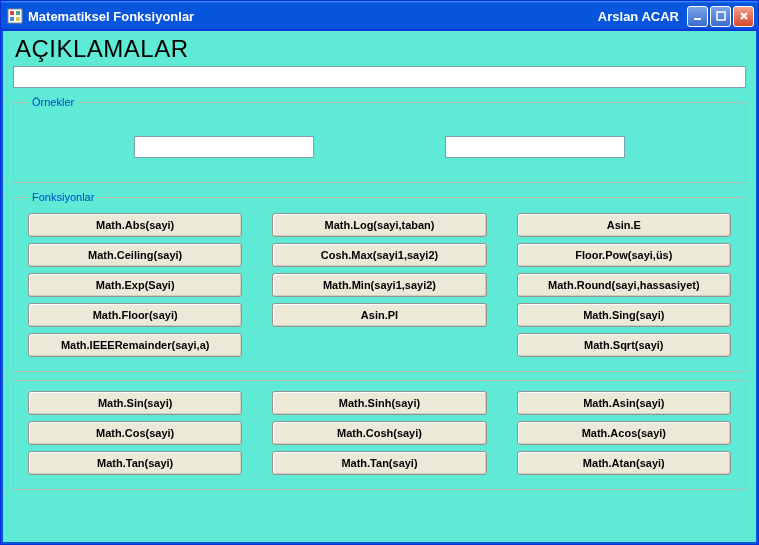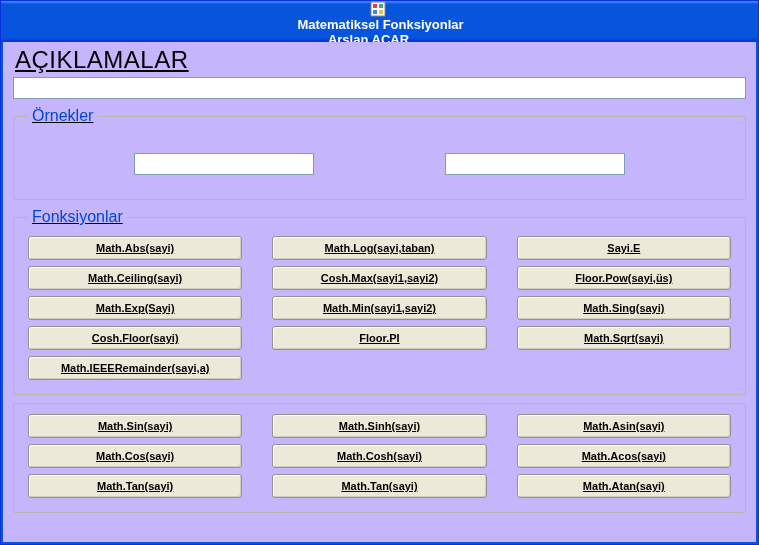--- a/index.html
+++ b/index.html
@@ -14,40 +14,39 @@
   .window {
     width: 759px;
     height: 545px;
     border: 1px solid #0831d9;
     background: #ece9d8;
     position: relative;
     display: flex;
     flex-direction: column;
   }
   .titlebar {
-    height: 41px;
+    height: 30px;
     background: linear-gradient(to bottom,#3c91ff 0%,#0855dd 8%,#0855dd 40%,#0855dd 88%,#0831d9 100%);
     display: flex;
     align-items: center;
     padding: 0 4px 0 6px;
     color: #fff;
     font-weight: bold;
     font-size: 13px;
-    flex-direction: column;
   }
   .titlebar .appicon {
     width: 16px;
     height: 16px;
     margin-right: 5px;
     display: flex;
     align-items: center;
     flex-shrink: 0;
   }
   .titlebar .title { flex: 1; }
-  .titlebar .user { margin-right: 24px; }
+  .titlebar .user { margin-right: 8px; }
   .titlebar .winbtns { display: flex; gap: 2px; }
   .winbtn {
     width: 21px;
     height: 21px;
     border: 1px solid #fff;
     border-radius: 3px;
     display: flex;
     align-items: center;
     justify-content: center;
     color: #fff;
@@ -61,22 +60,21 @@
   .winbtn.close {
     background: linear-gradient(to bottom,#f5a18a,#d9482b);
   }
   .client {
     flex: 1;
     border: 2px solid #0855dd;
     border-top: none;
     padding: 4px 10px 10px 10px;
     display: flex;
     flex-direction: column;
-    background: #c4b5fd;
-    text-decoration: underline;
+    background: #5eead4;
   }
   .big-heading {
     font-family: Arial, sans-serif;
     font-size: 24px;
     font-weight: normal;
     margin: 0 0 3px 2px;
     color: #000;
     letter-spacing: 0.5px;
   }
   .textinput {
@@ -89,21 +87,21 @@
   }
   fieldset.group {
     border: 1px solid #b8b8a8;
     border-radius: 2px;
     margin: 8px 0 0 0;
     padding: 10px 14px 14px 14px;
     position: relative;
   }
   fieldset.group legend {
     color: #0046d5;
-    font-size: 16px;
+    font-size: 11px;
     padding: 0 4px;
     font-weight: normal;
   }
   .row3 {
     display: flex;
     justify-content: space-between;
     gap: 30px;
   }
   .col {
     flex: 1;
@@ -185,32 +183,33 @@
       </div>
     </fieldset>
 
     <fieldset class="group">
       <legend>Fonksiyonlar</legend>
       <div class="row3">
         <div class="col">
           <button class="btn">Math.Abs(sayi)</button>
           <button class="btn">Math.Ceiling(sayi)</button>
           <button class="btn">Math.Exp(Sayi)</button>
-          <button class="btn">Cosh.Floor(sayi)</button>
+          <button class="btn">Math.Floor(sayi)</button>
           <button class="btn">Math.IEEERemainder(sayi,a)</button>
         </div>
         <div class="col">
           <button class="btn">Math.Log(sayi,taban)</button>
           <button class="btn">Cosh.Max(sayi1,sayi2)</button>
           <button class="btn">Math.Min(sayi1,sayi2)</button>
-          <button class="btn">Floor.PI</button>
-        </div>
-        <div class="col">
-          <button class="btn">Sayi.E</button>
+          <button class="btn">Asin.PI</button>
+        </div>
+        <div class="col">
+          <button class="btn">Asin.E</button>
           <button class="btn">Floor.Pow(sayi,üs)</button>
+          <button class="btn">Math.Round(sayi,hassasiyet)</button>
           <button class="btn">Math.Sing(sayi)</button>
           <button class="btn">Math.Sqrt(sayi)</button>
         </div>
       </div>
     </fieldset>
 
     <fieldset class="group">
       <div class="row3">
         <div class="col">
           <button class="btn">Math.Sin(sayi)</button>

